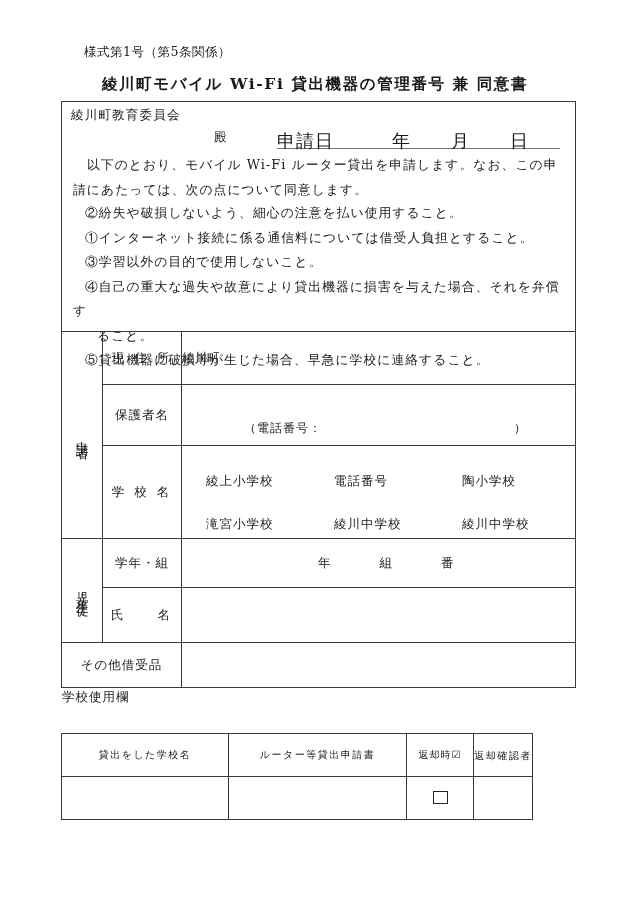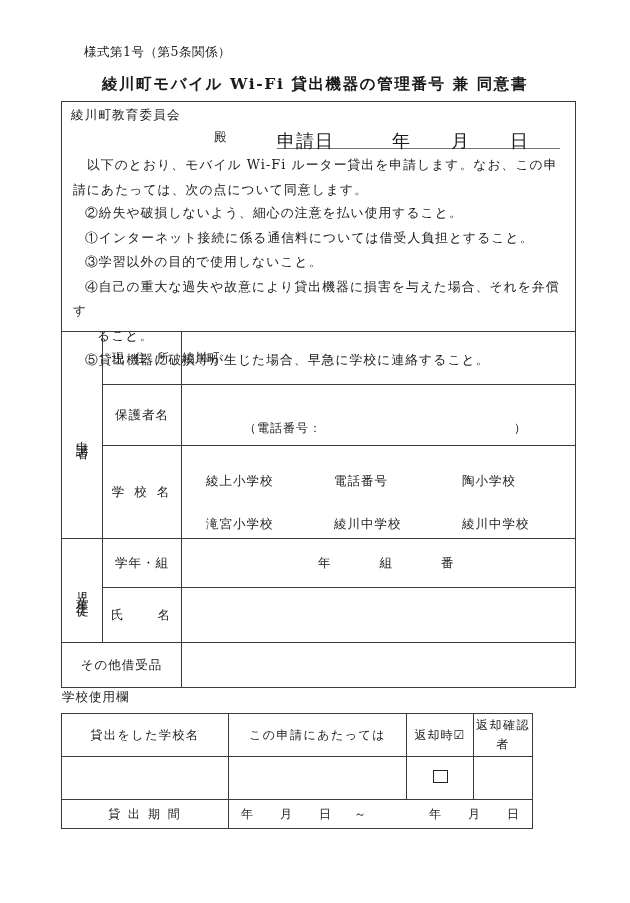--- a/index.html
+++ b/index.html
@@ -208,25 +208,25 @@
   .school-use-label {
     position: absolute;
     left: 62px;
     top: 689px;
     font-size: 12.5px;
     letter-spacing: 1px;
   }
   table.use-table {
     position: absolute;
     left: 61px;
-    top: 713px;
+    top: 733px;
     width: 467px;
     border-collapse: collapse;
     table-layout: fixed;
-    font-size: 12px;
+    font-size: 10px;
   }
   table.use-table td {
     border: 1px solid #3a3a3a;
     padding: 0;
     text-align: center;
     vertical-align: middle;
   }
   .uh1 { width: 166px; }
   .uh2 { width: 177px; }
   .uh3 { width: 66px; }
@@ -344,36 +344,30 @@
     </tr>
   </tbody>
     </table>
 
   <div class="school-use-label">学校使用欄</div>
 
   <table class="use-table">
     <tbody>
         <tr class="head">
       <td class="uh1">貸出をした学校名</td>
-      <td class="uh2">この申請にあたっては</td>
+      <td class="uh2">ルーター等貸出申請書</td>
       <td class="uh3">
         <span class="ret-head"><span>返却時</span><span>☑</span></span>
       </td>
       <td class="uh4 confirm-head">返却確認者</td>
     </tr>
     <tr class="body">
       <td></td>
       <td></td>
       <td>
         <span class="checkbox"></span>
       </td>
       <td></td>
     </tr>
-    <tr class="period">
-      <td>貸 出 期 間</td>
-      <td colspan="3">
-        <span class="period-fields"><span>年</span><span class="p2">月</span><span class="p3">日</span><span class="tilde">～</span><span class="p4">年</span><span class="p5">月</span><span class="p6">日</span></span>
-      </td>
-    </tr>
   </tbody>
     </table>
 
 </div>
 
 </body></html>

